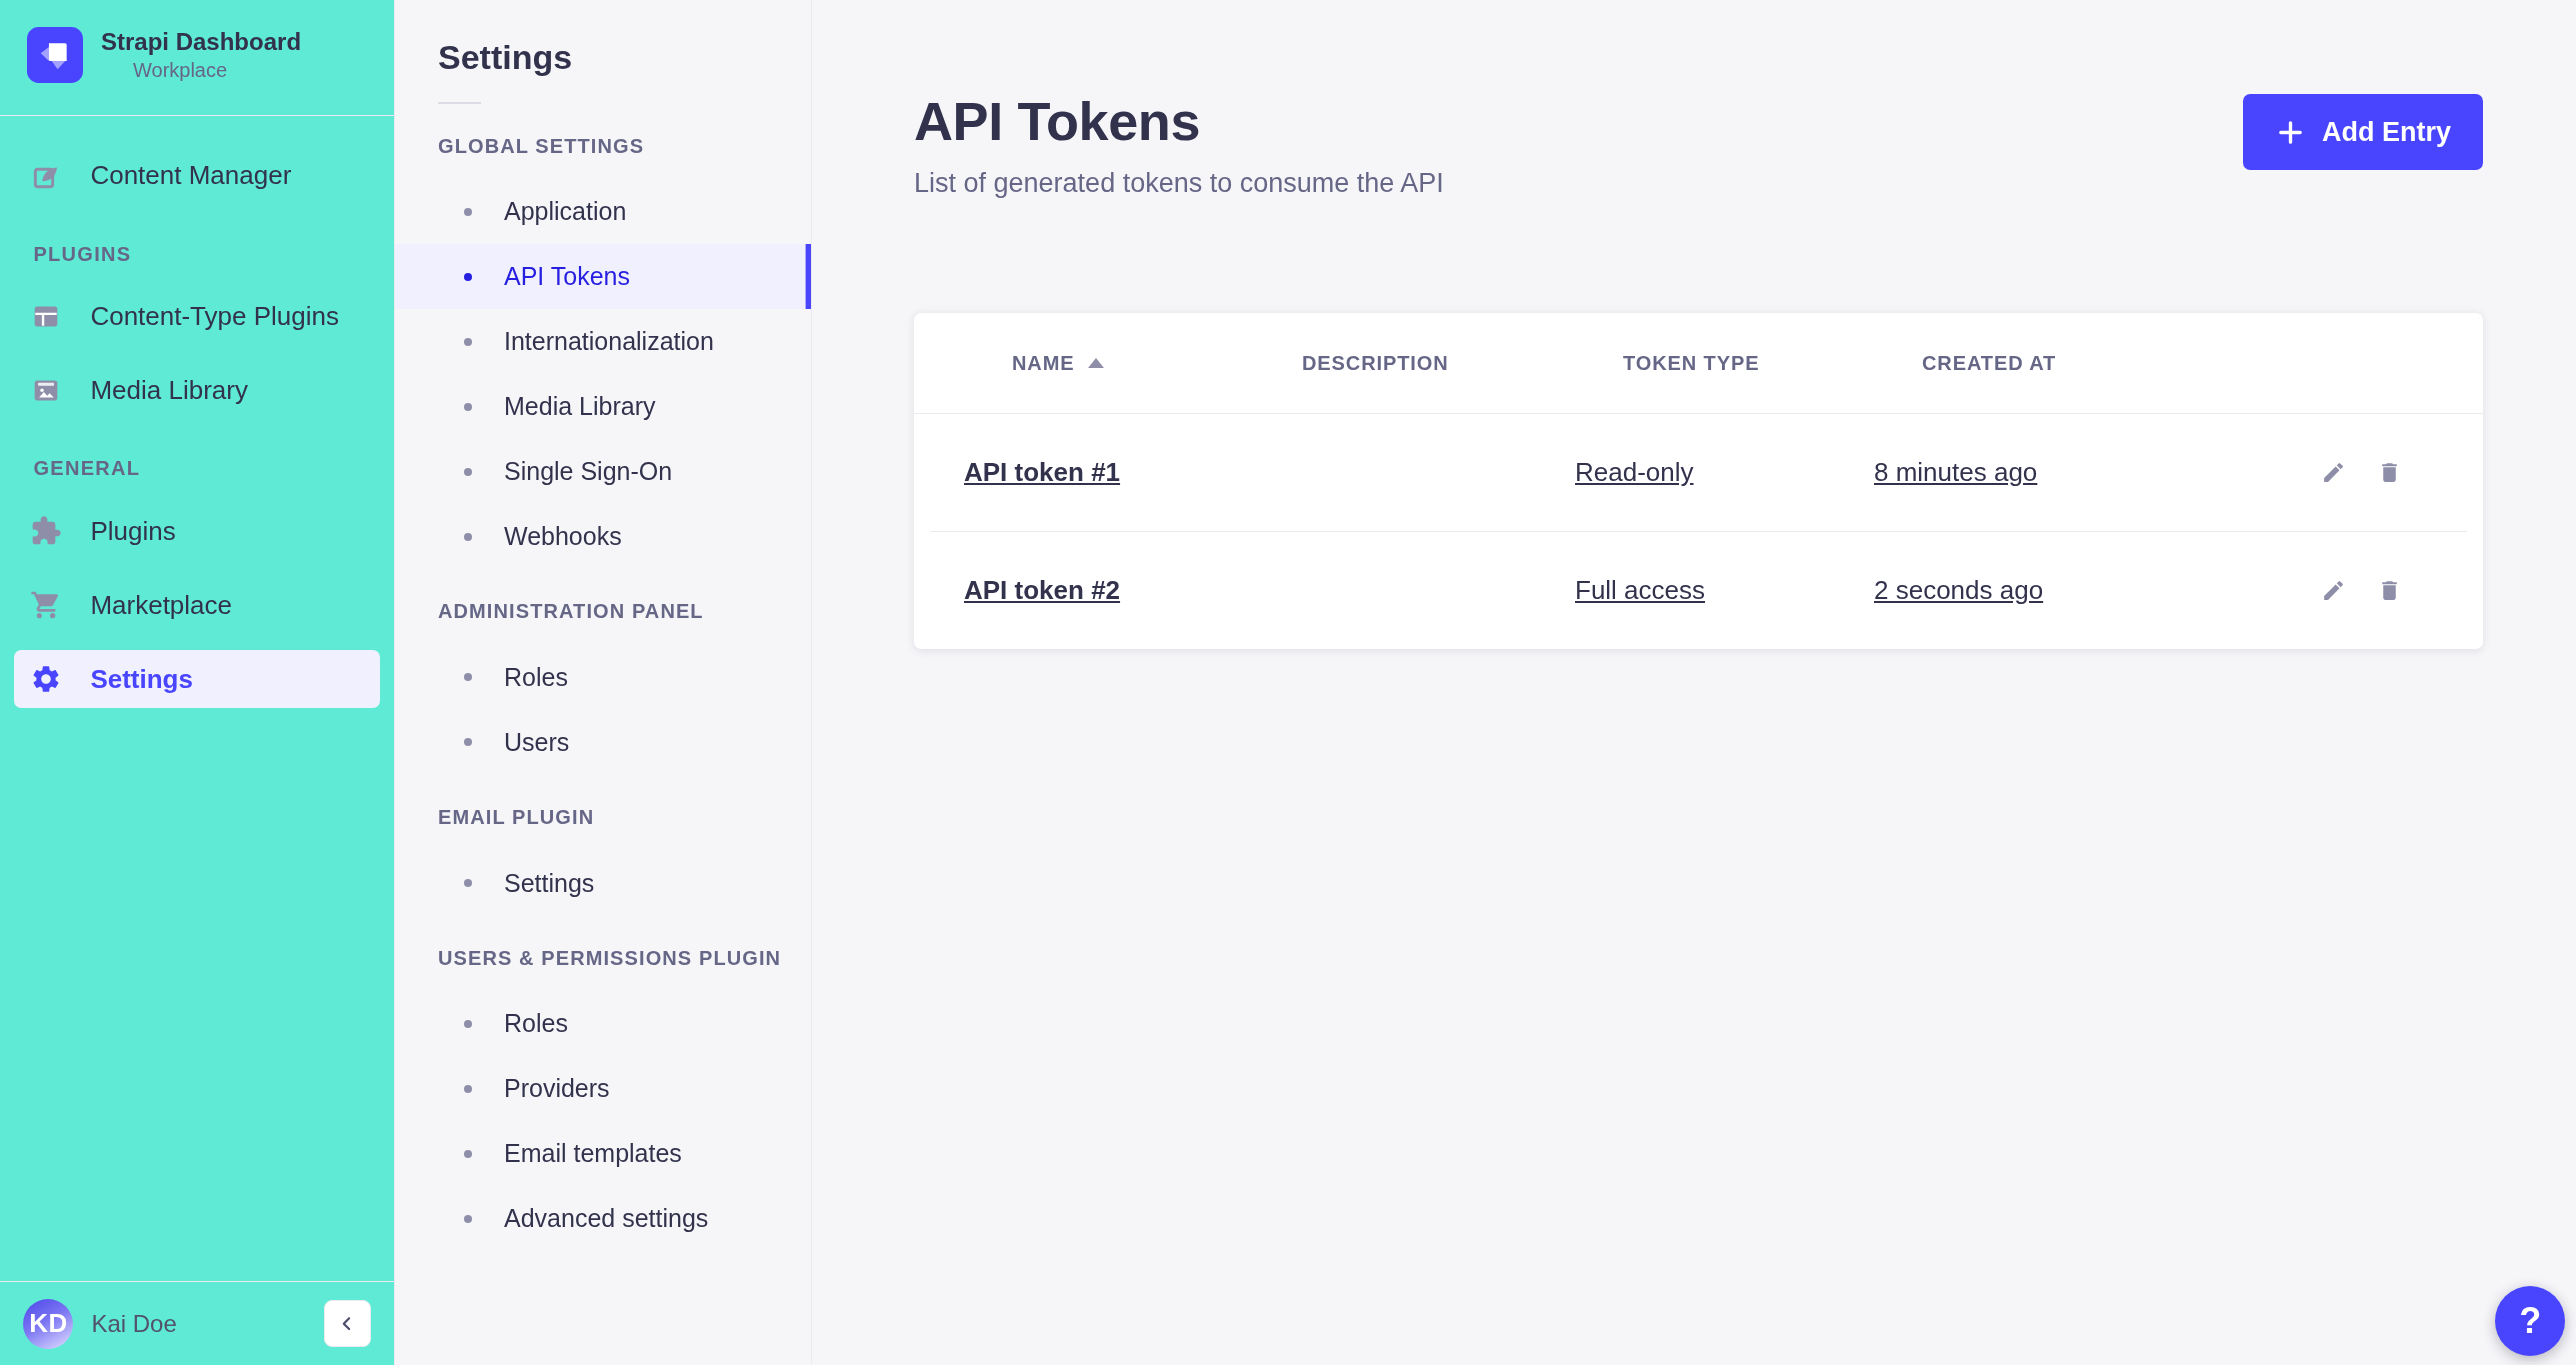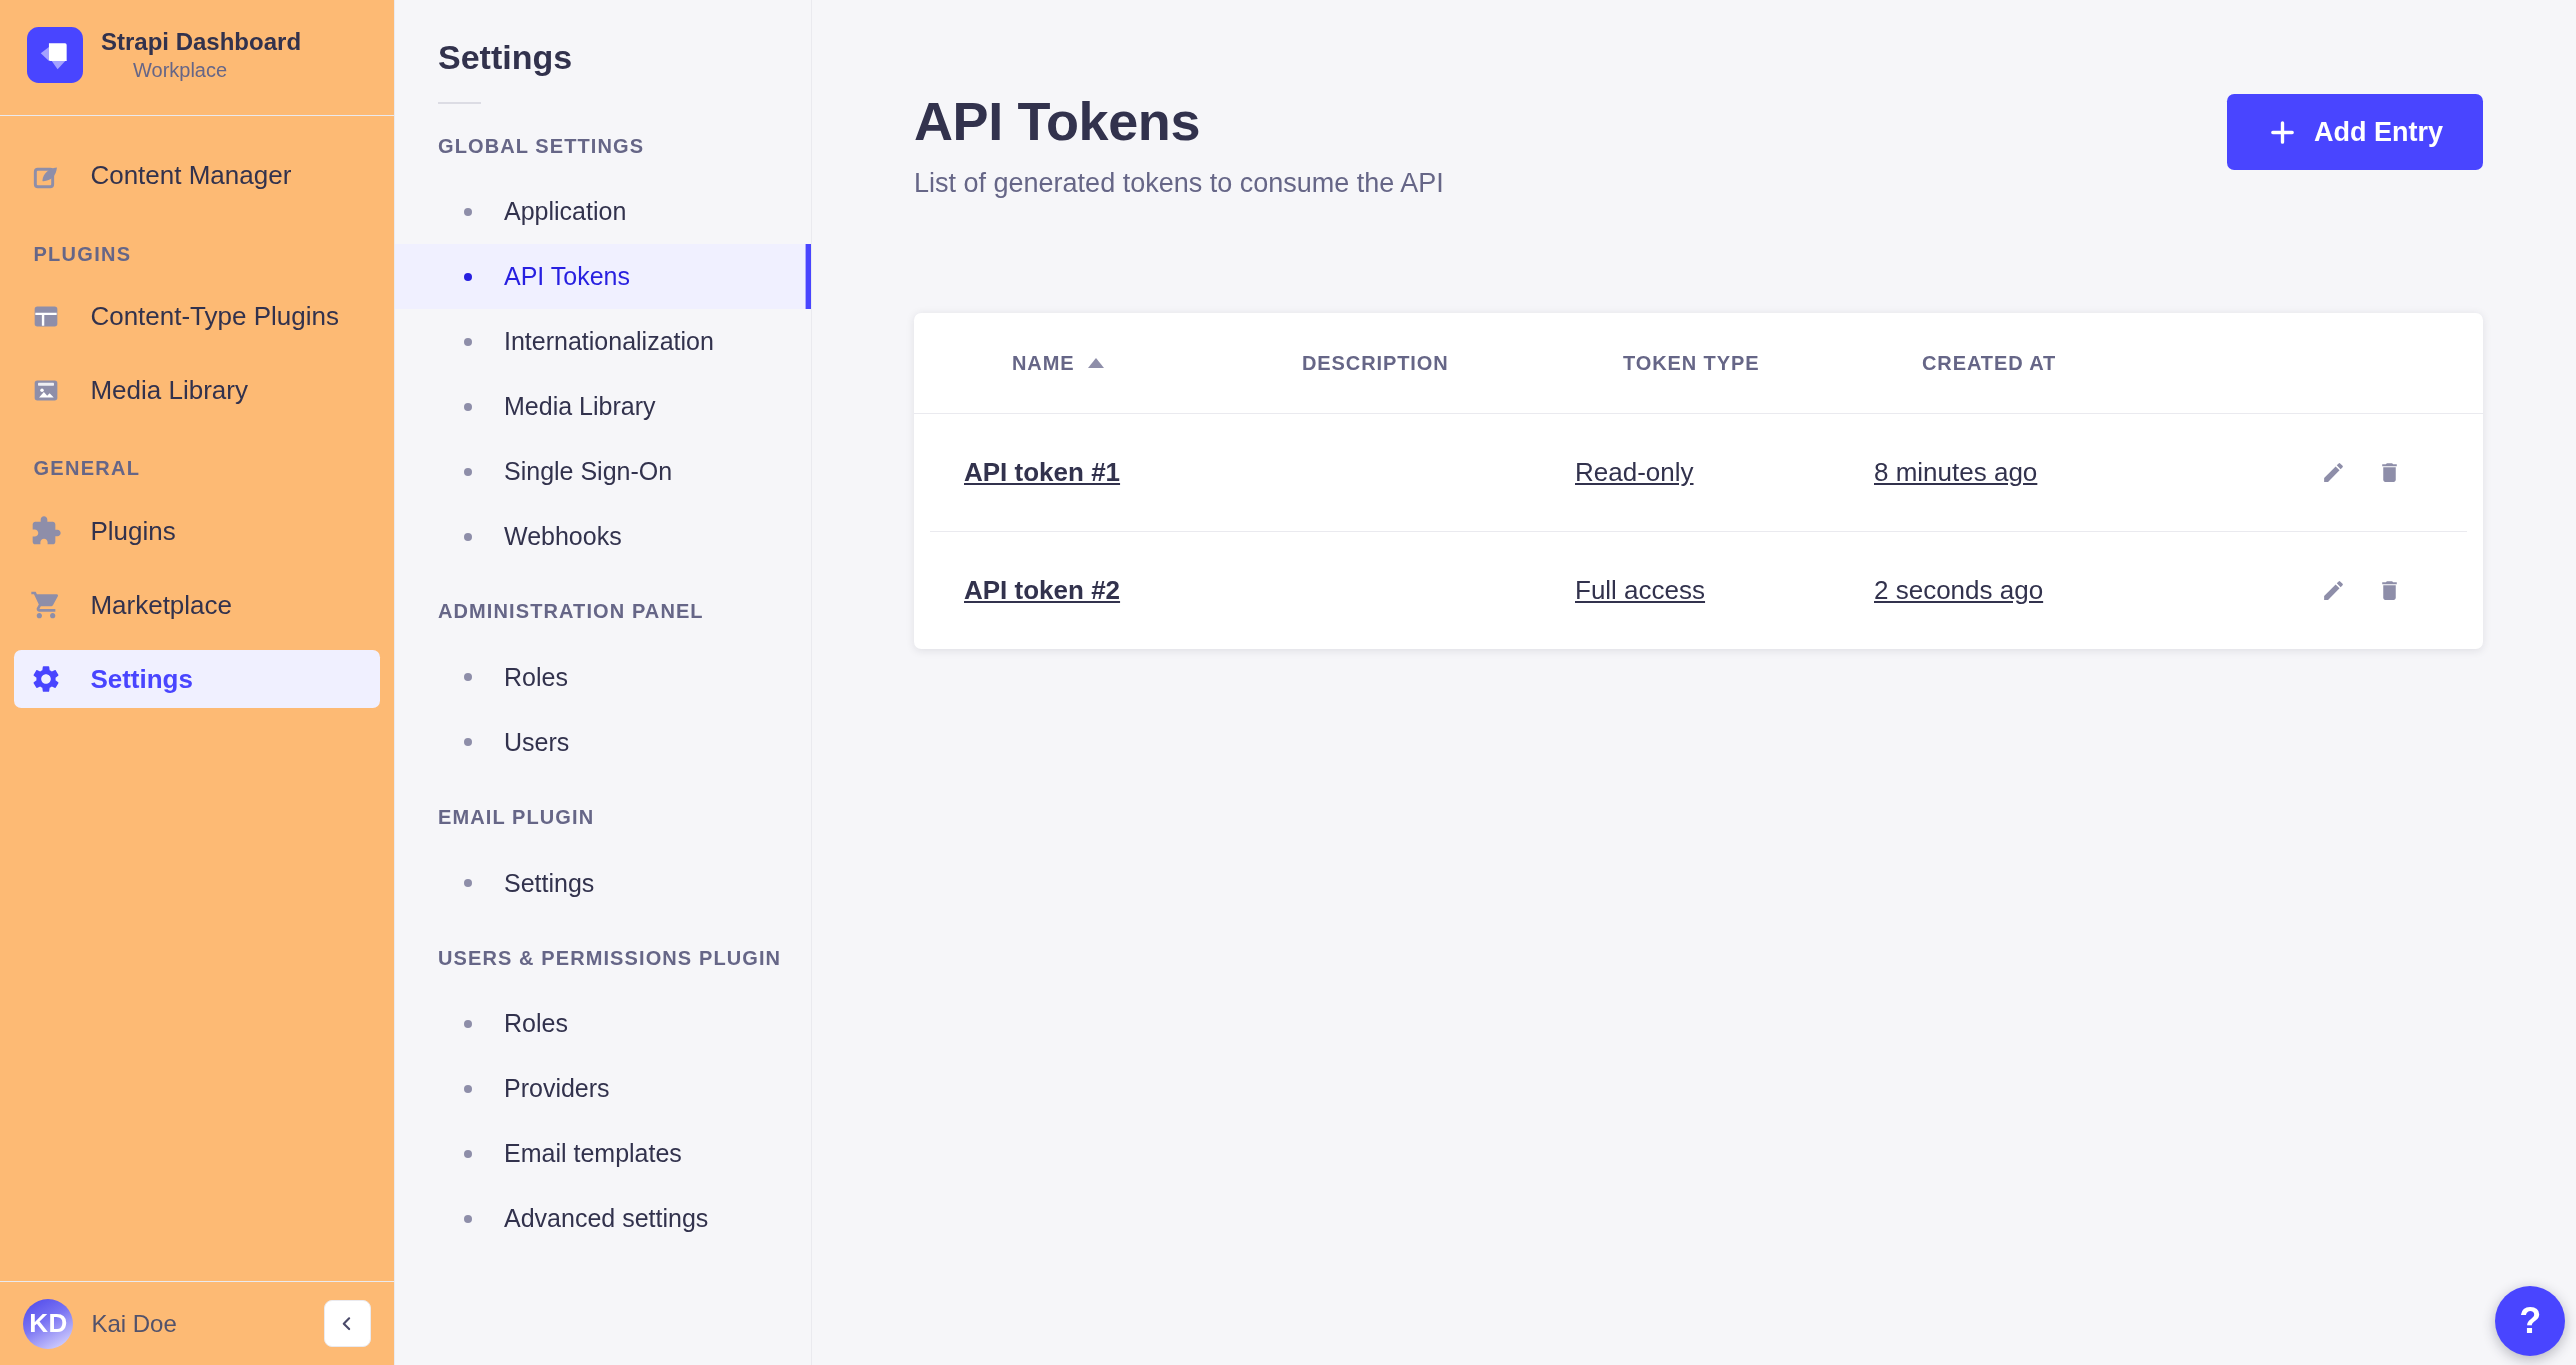--- a/index.html
+++ b/index.html
@@ -4,21 +4,21 @@
 <style>
   * { margin:0; padding:0; box-sizing:border-box; }
   html,body { width:2576px; height:1365px; }
   body {
     font-family: "Liberation Sans", sans-serif;
     background:#f6f6f9; color:#32324d; overflow:hidden;
   }
   .app { display:flex; width:2576px; height:1365px; }
 
   
-  .nav { width:395px; background:#fdba74; border-right:0.9px solid #eaeaef;
+  .nav { width:395px; background:#5eead4; border-right:0.9px solid #eaeaef;
          display:flex; flex-direction:column; flex-shrink:0; }
   .nav-brand { display:flex; align-items:center; gap:18px; padding:27px 25px 32px 27px; }
   .logo { width:56px; height:56px; flex-shrink:0; }
   .brand-title { font-size:24px; font-weight:700; color:#32324d; line-height:1.25; }
   .brand-sub { font-size:20px; color:#666687; line-height:1.3;margin-left:32px; }
   .nav-divider { height:0.9px; background:#eaeaef; }
   .nav-body { flex:1; padding:31px 14.4px 0; overflow:hidden; }
   .nav-item { display:flex; align-items:center; gap:28px; height:58px;
               padding:0 16px; margin-bottom:16px; border-radius:7.2px; cursor:pointer; }
   .nav-item .nicon { width:32px; height:32px; color:#8e8ea9; flex-shrink:0; display:flex; align-items:center; }
@@ -53,21 +53,21 @@
   .subnav-item.active { background:#f0f0ff; box-shadow:inset -5.4px 0 0 #4945ff; }
   .subnav-item.active .bullet { background:#271fe0; }
   .subnav-item.active .slabel { color:#271fe0; font-weight:500; }
 
   
   .main { flex:1; position:relative; background:#f6f6f9; padding:90px 93px 0 102px; }
   .page-title { font-size:54px; font-weight:700; color:#32324d; letter-spacing:-0.4px; }
   .page-subtitle { font-size:27px; color:#666687; margin-top:16px; }
   .add-btn { position:absolute; top:94px; right:93px; height:76px;
              background:#4945ff; color:#ffffff; border:none; border-radius:7.2px;
-             display:flex; align-items:center; gap:16px; padding:0 40px;
+             display:flex; align-items:center; gap:16px; padding:0 32px;
              font-family:"Liberation Sans", sans-serif; font-size:27px; font-weight:600; cursor:pointer; }
 
   .card { margin-top:114px; background:#ffffff; border-radius:7.2px;
           box-shadow:0 1.8px 9px rgba(33,33,52,.10); overflow:hidden; }
   .tgrid { display:grid; grid-template-columns:340px 321px 299px 386px 1fr; align-items:center; }
   .thead { height:101px; border-bottom:0.9px solid #eaeaef;padding-left:48px; }
   .th { font-size:20px; font-weight:700; letter-spacing:0.9px; color:#666687; text-transform:uppercase; }
   .th.first, .td.first { padding-left:50px; }
   .th-sort { display:flex; align-items:center; gap:13.5px; cursor:pointer; }
   .sort-arrow { width:0; height:0; border-left:8px solid transparent;

